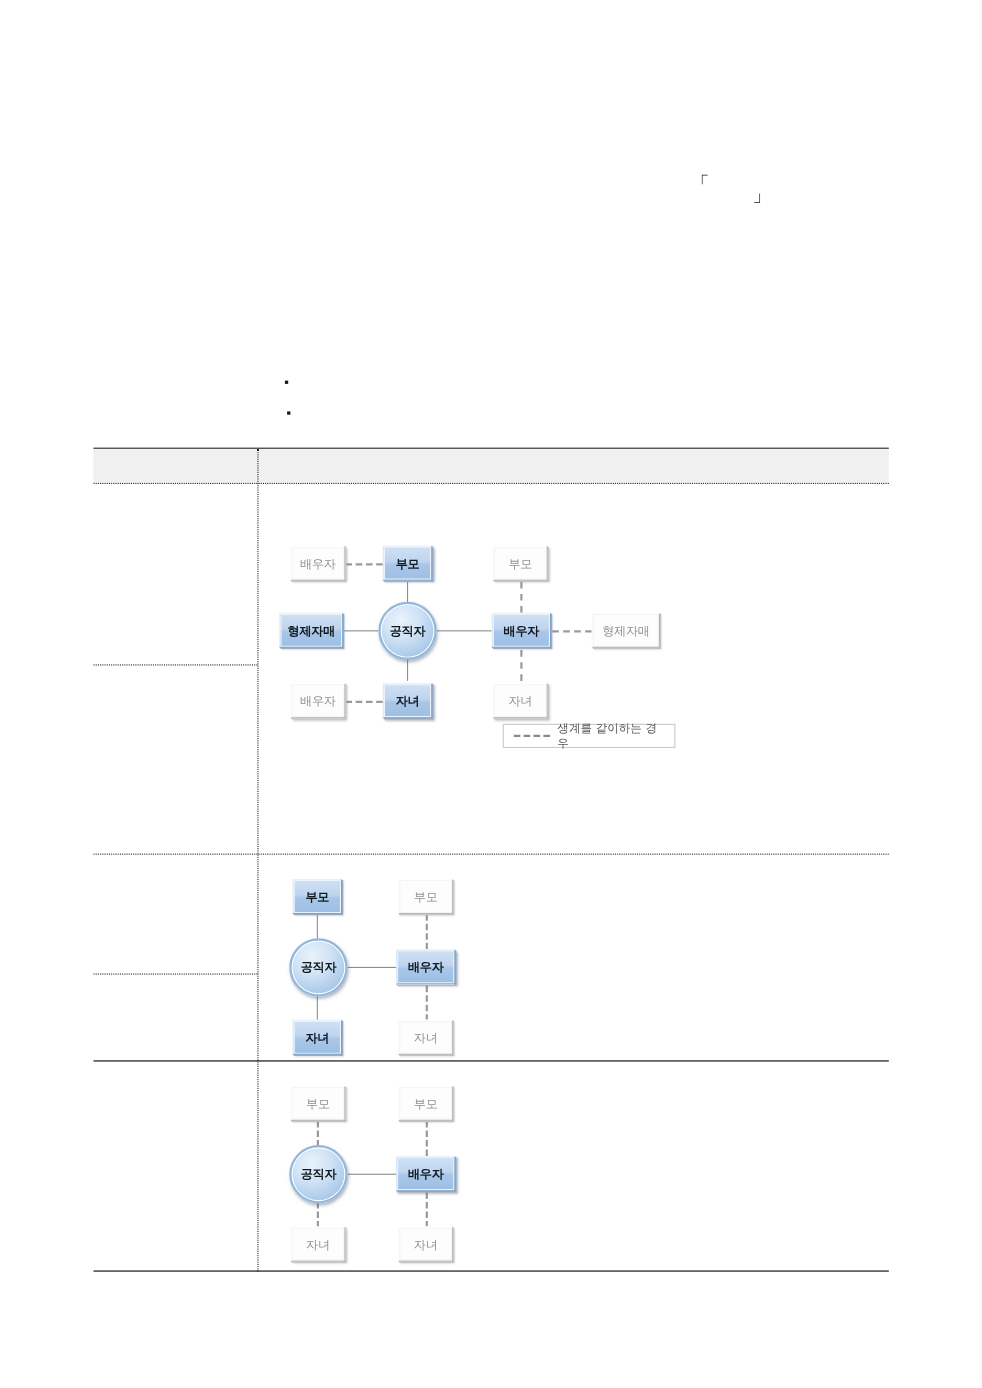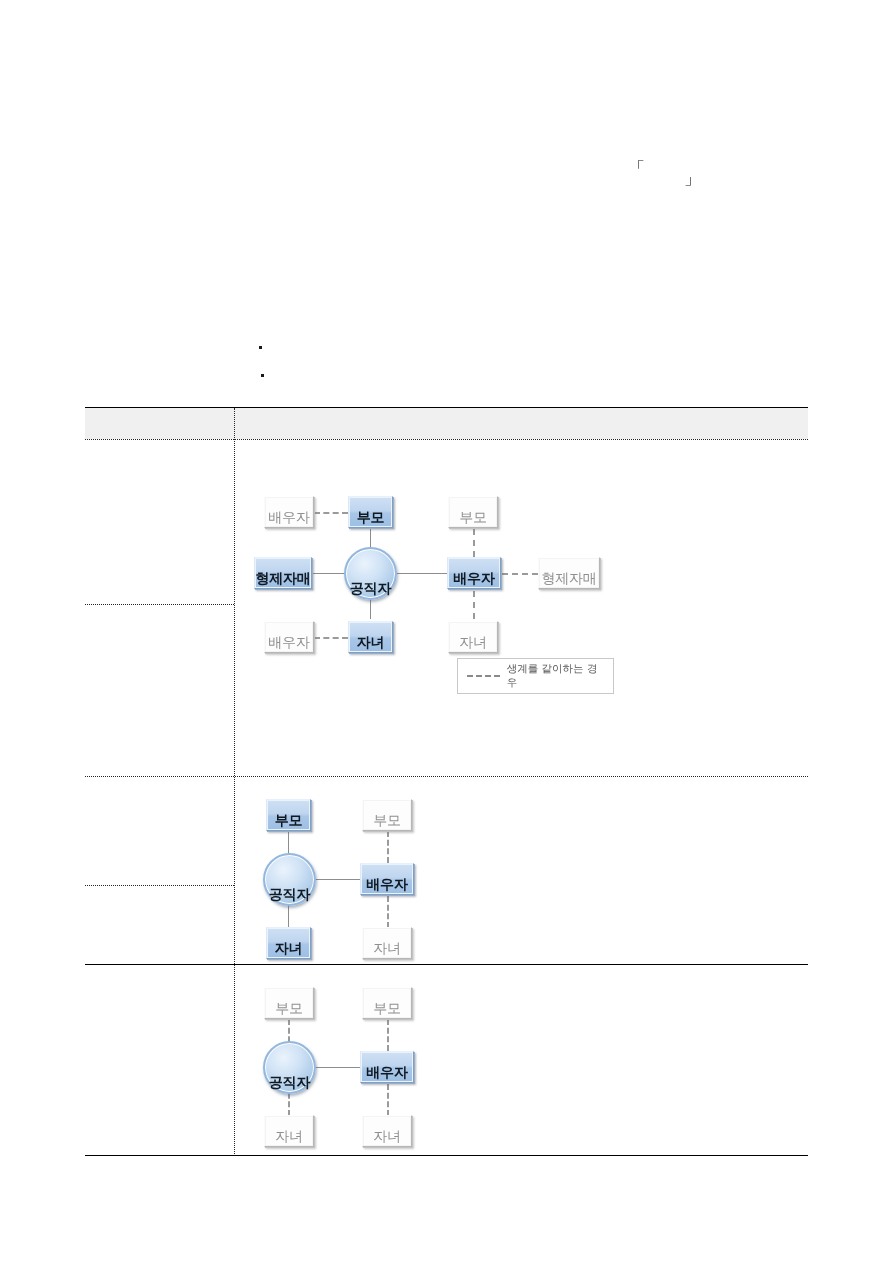--- a/index.html
+++ b/index.html
@@ -104,23 +104,23 @@
   .r-sol-2 { top: 748px; }   
 
   
   .diagram {
     position: absolute;
   }
   .node {
     position: absolute;
     box-sizing: border-box;
     display: flex;
-    align-items: flex-end;
+    align-items: center;
     justify-content: center;
-    font-size: 14px;
+    font-size: 11px;
     letter-spacing: -0.2px;
     white-space: nowrap;
     z-index: 3;
   }
 
   
   .node.box.hi {
     background: linear-gradient(to bottom, #cfe0f4 0%, #bfd5ef 45%, #a8c6e8 55%, #9dbfe4 100%);
     border: 1px solid #7da0c4;
     border-top-color: #e8f1fb;
@@ -244,21 +244,21 @@
       <div class="node box lo" style="left:24px; top:174px; width:50px; height:32px;">
         <span>배우자</span>
       </div>
       <div class="node box hi" style="left:108px; top:174px; width:45px; height:32px;">
         <span>자녀</span>
       </div>
       <div class="node box lo" style="left:208px; top:174px; width:50px; height:32px;">
         <span>자녀</span>
       </div>
 
-      <div class="legend" style="left:217px; top:211px; width:157px; height:36px;">
+      <div class="legend" style="left:217px; top:211px; width:157px; height:22px;">
         <span class="legend-dash"></span>
         <span>생계를 같이하는 경우</span>
       </div>
     </div>
 
     <div class="diagram" style="left:155px; top:380px; width:300px; height:175px;">
 
       <div class="link solid-v" style="left:48px;  top:44px;  height:30px;"></div>
       <div class="link solid-h" style="left:76px;  top:92px;  width:44px;"></div>
       <div class="link solid-v" style="left:48px;  top:110px; height:30px;"></div>

